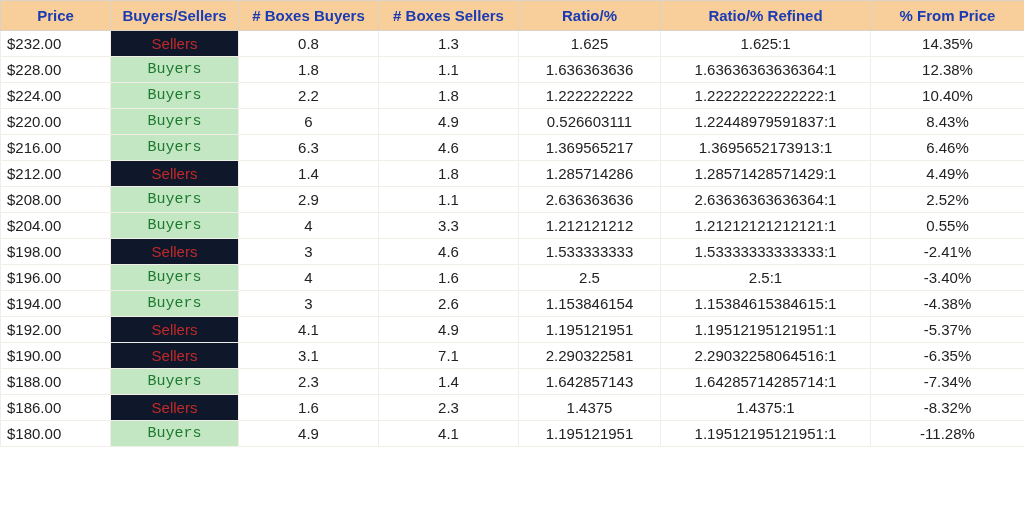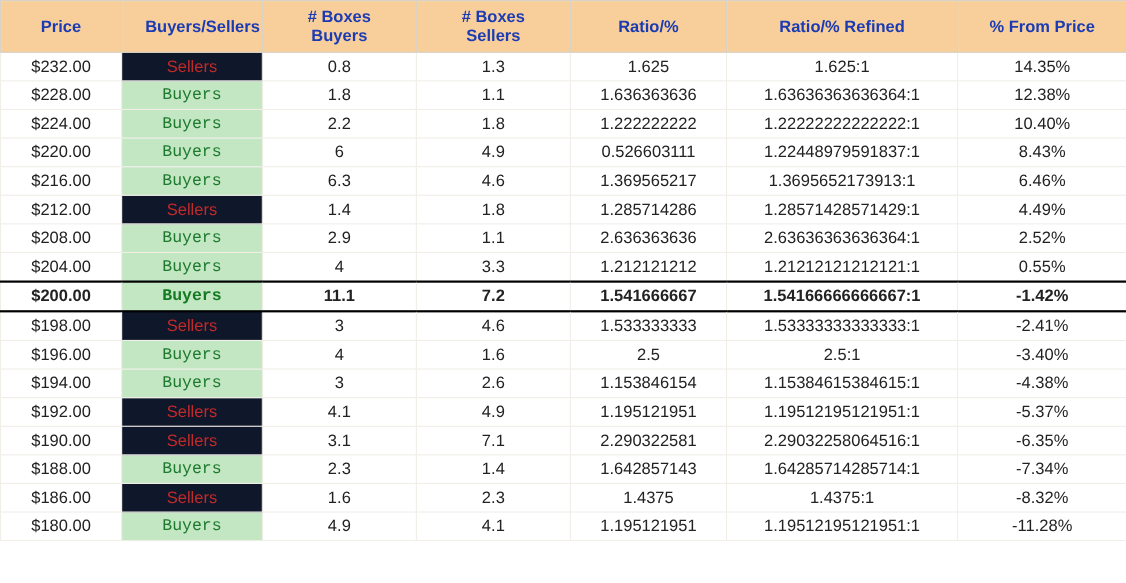--- a/index.html
+++ b/index.html
@@ -14,32 +14,32 @@
   table {
     border-collapse: collapse;
     width: 1024px;
     table-layout: fixed;
   }
   th {
     background: #f8cf9b;
     color: #1a3bb3;
     font-weight: bold;
     text-align: center;
-    padding: 6px 21px;
+    padding: 6px 4px;
     border: 1px solid #d9d2c6;
     font-size: 15px;
   }
   td {
     border: 1px solid #f1eee8;
     padding: 4px 6px;
     text-align: center;
     height: 26px;
     white-space: nowrap;
   }
-  td.price { text-align: center; }
+  td.price { text-align: left; }
   td.buyers { background: #c3e6c3; color: #1d7a2e; font-family: Liberation Mono, monospace; }
   td.sellers { background: #0f172a; color: #c22a2a; }
   tr.highlight td {
     font-weight: bold;
     border-top: 2px solid #000;
     border-bottom: 2px solid #000;
   }
   tr.highlight td.buyers { color: #137a22; }
   col.c-price { width: 110px; }
   col.c-bs    { width: 128px; }
@@ -139,29 +139,20 @@
       </tr>
       <tr>
         <td class="price">$204.00</td>
         <td class="buyers">Buyers</td>
         <td>4</td>
         <td>3.3</td>
         <td>1.212121212</td>
         <td>1.21212121212121:1</td>
         <td>0.55%</td>
       </tr>
-      <tr class="highlight">
-        <td class="price">$200.00</td>
-        <td class="buyers">Buyers</td>
-        <td>11.1</td>
-        <td>7.2</td>
-        <td>1.541666667</td>
-        <td>1.54166666666667:1</td>
-        <td>-1.42%</td>
-      </tr>
       <tr>
         <td class="price">$198.00</td>
         <td class="sellers">Sellers</td>
         <td>3</td>
         <td>4.6</td>
         <td>1.533333333</td>
         <td>1.53333333333333:1</td>
         <td>-2.41%</td>
       </tr>
       <tr>

